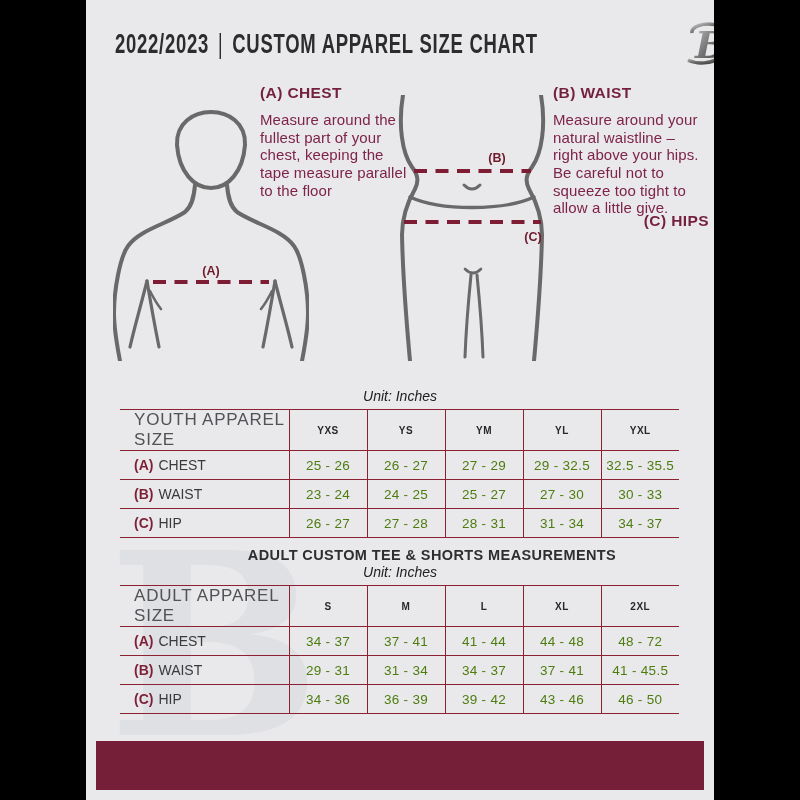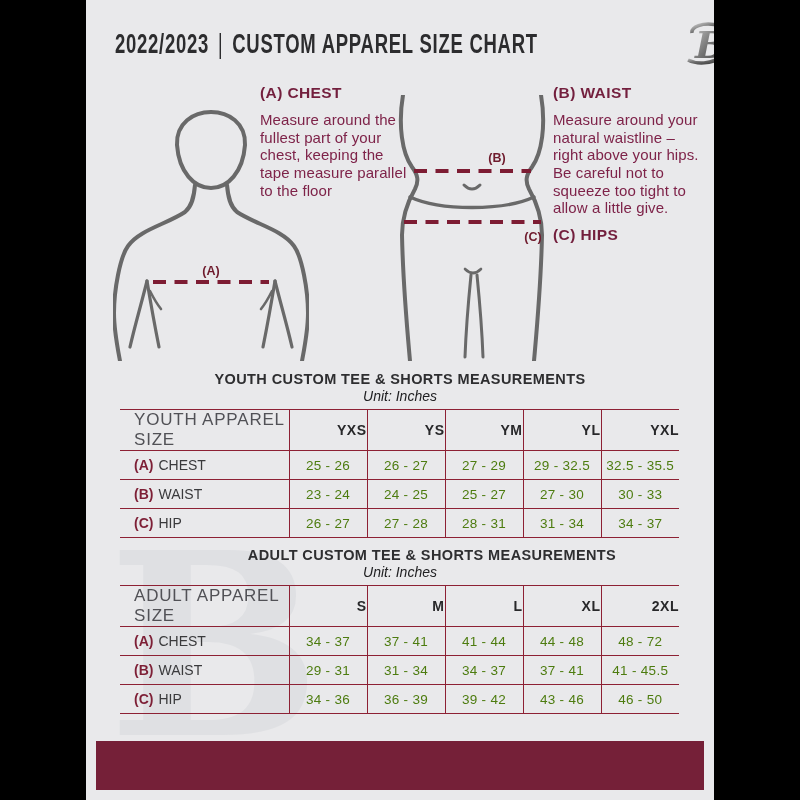--- a/index.html
+++ b/index.html
@@ -21,21 +21,21 @@
   .hdr-divider{font-weight:400;font-size:24px;padding:0 12px;color:#2c2c2e;}
   .brand{display:flex;align-items:center;gap:11px;}
 
   
   .instr{position:absolute;color:#7e2349;}
   .instr h3{margin:0 0 9px 0;font-size:15.5px;font-weight:800;letter-spacing:.4px;color:#731f3d;}
   .instr p{margin:0;font-size:15px;line-height:1.18;font-weight:500;
            letter-spacing:.1px;white-space:pre-line;}
   .instr-a{left:174px;top:84px;width:150px;}
   .instr-b{left:467px;top:84px;width:150px;}
-  .instr-c{left:467px;top:226px;width:156px;}
+  .instr-c{left:467px;top:212px;width:156px;text-align:right;}
 
   .fig{position:absolute;}
   .fig-torso{left:27px;top:85px;}
   .fig-hips{left:308px;top:95px;}
   .fig text{font-family:"Liberation Sans",sans-serif;font-size:12.5px;font-weight:bold;fill:#6f1b2d;}
 
   
   .tbl-title{position:absolute;left:0;width:100%;text-align:center;font-size:14.5px;
              font-weight:700;color:#2e2e30;letter-spacing:.4px;}
   .tbl-unit{position:absolute;left:0;width:100%;text-align:center;font-size:14px;
@@ -45,21 +45,21 @@
 
   
   table.size-table{position:absolute;left:34px;border-collapse:collapse;table-layout:fixed;width:559px;}
   .tbl-youth{top:409px;} .tbl-adult{top:585px;}
   .size-table col.c0{width:169px;} .size-table col.cn{width:78px;}
   .size-table th,.size-table td{height:29px;padding:0;
       border-top:1.5px solid #8d2134;border-bottom:1.5px solid #8d2134;}
   .size-table th:not(:first-child),.size-table td:not(:first-child){border-left:1.5px solid #8d2134;}
   th.label-col{text-align:left;padding-left:14px;font-weight:400;font-size:17px;
                color:#515156;letter-spacing:.8px;}
-  th.size-col{font-size:14px;font-weight:700;color:#28282a;letter-spacing:.5px;text-align:right;}
+  th.size-col{font-size:10px;font-weight:700;color:#28282a;letter-spacing:.5px;text-align:center;}
   td.row-label{text-align:left;padding-left:14px;font-size:14px;color:#3a3a3c;font-weight:500;}
   td.row-label .pfx{color:#7d1f36;font-weight:800;margin-right:5px;}
   td.val{text-align:center;font-size:13.5px;color:#4d7c0f;letter-spacing:.3px;}
 
   .footer-bar{position:absolute;left:10px;top:741px;width:608px;height:49px;background:#752038;}
 </style>
 </head>
 <body>
 
 <div class="canvas">
@@ -127,21 +127,20 @@
       <p>Measure around the fullest part of your chest, keeping the tape measure parallel to the floor</p>
     </div>
     <div class="instr instr-b">
       <h3>(B) WAIST</h3>
       <p>Measure around your natural waistline – right above your hips. Be careful not to squeeze too tight to allow a little give.</p>
     </div>
     <div class="instr instr-c">
       <h3>(C) HIPS</h3>
     </div>
 
-    <div class="tbl-title t-youth-title">YOUTH CUSTOM TEE &amp; SHORTS MEASUREMENTS</div>
     <div class="tbl-unit t-youth-unit">Unit: Inches</div>
     <table class="size-table tbl-youth">
       <colgroup>
           <col class="c0">
           <col class="cn">
           <col class="cn">
           <col class="cn">
           <col class="cn">
           <col class="cn">
         </colgroup>

